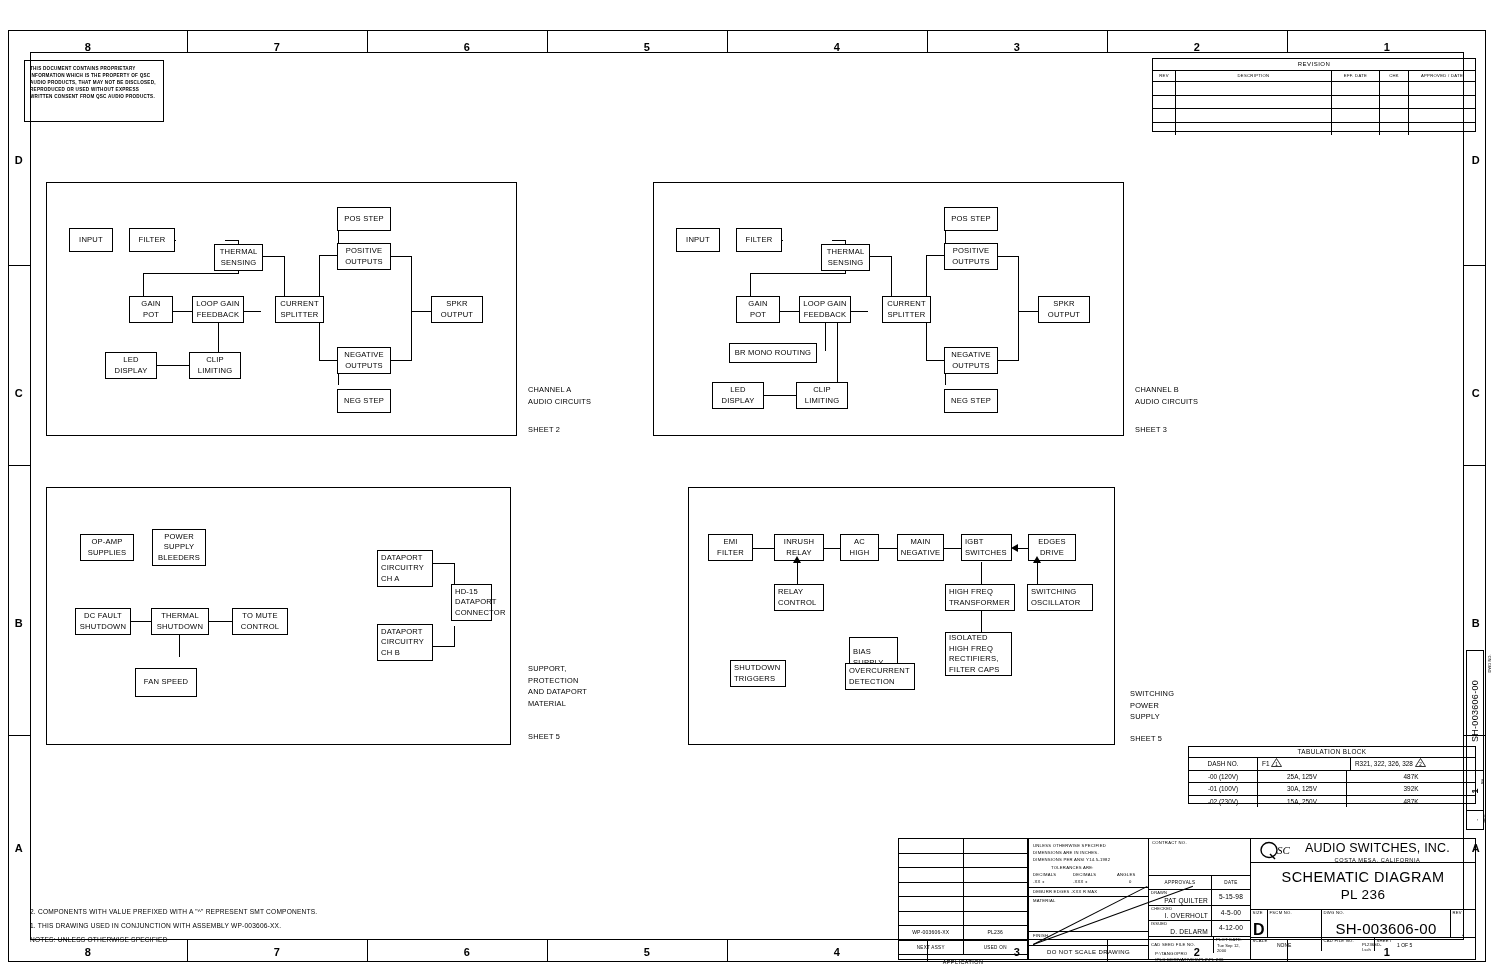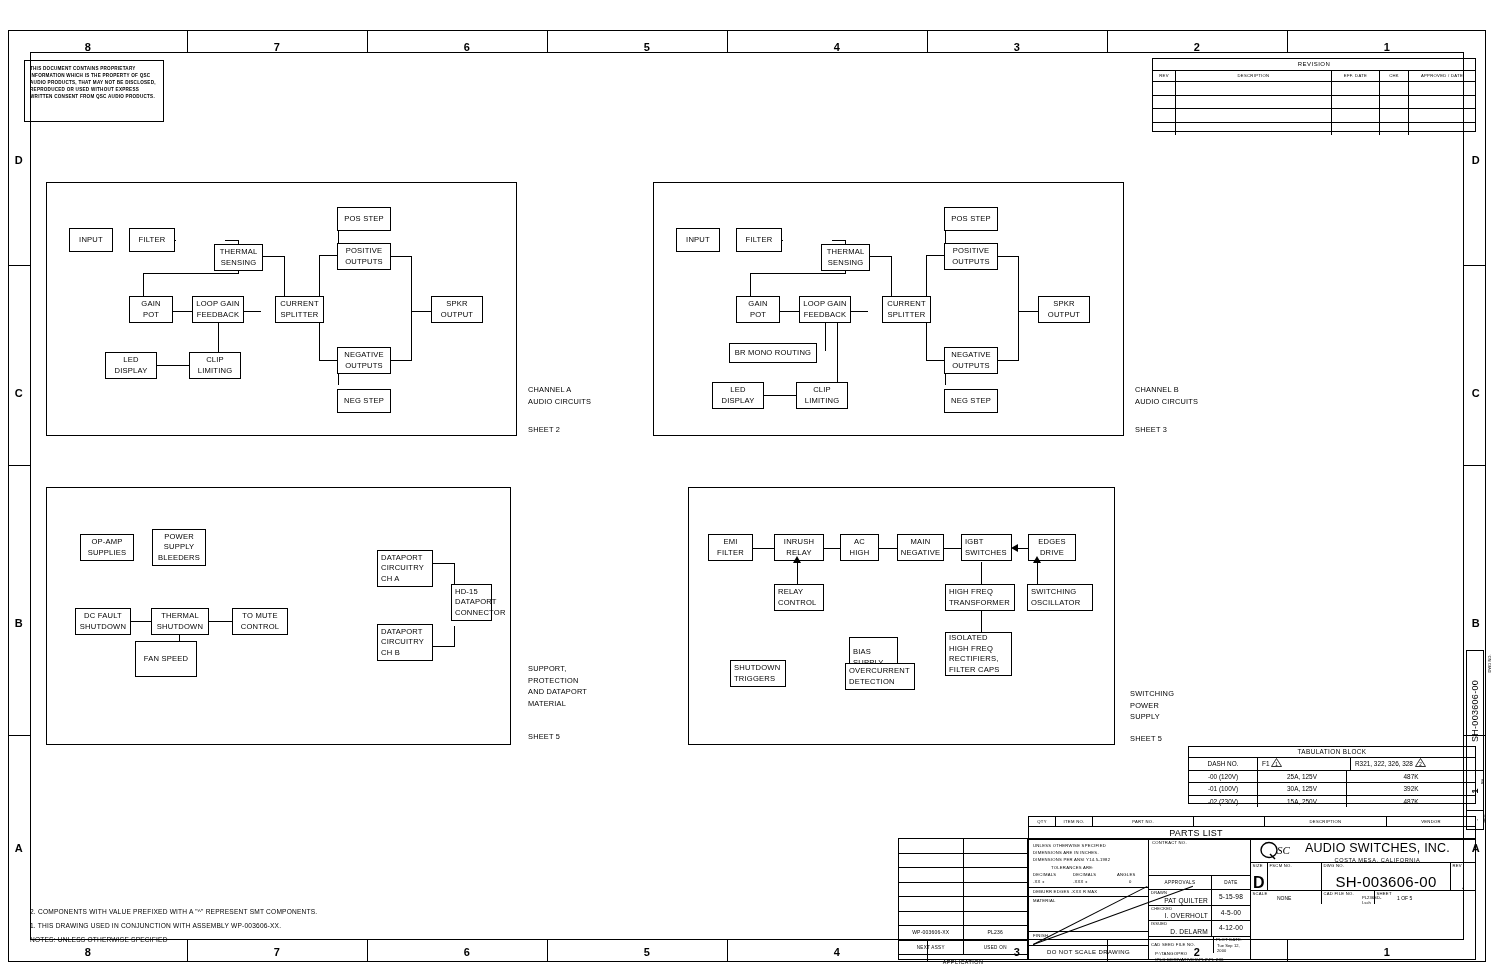--- a/index.html
+++ b/index.html
@@ -390,21 +390,21 @@
 CONNECTOR</div>
     <div class="bx la" style="left:330px;top:136px;width:56px;height:37px;white-space:pre-line;">DATAPORT
 CIRCUITRY
 CH B</div>
     <div class="bx" style="left:28px;top:120px;width:56px;height:27px;white-space:pre-line;">DC FAULT
 SHUTDOWN</div>
     <div class="bx" style="left:104px;top:120px;width:58px;height:27px;white-space:pre-line;">THERMAL
 SHUTDOWN</div>
     <div class="bx" style="left:185px;top:120px;width:56px;height:27px;white-space:pre-line;">TO MUTE
 CONTROL</div>
-    <div class="bx" style="left:88px;top:153px;width:62px;height:36px;text-align:center;">FAN SPEED</div>
+    <div class="bx" style="left:88px;top:180px;width:62px;height:29px;text-align:center;">FAN SPEED</div>
   </div>
   <div class="cap" style="left:528px;top:663px;">
     <span>SUPPORT,</span><br>
     <span>PROTECTION</span><br>
     <span>AND DATAPORT</span><br>
     <span>MATERIAL</span>
   </div>
   <div class="cap" style="left:528px;top:731px;">SHEET 5</div>
 
   <div class="panel" style="left:688px;top:487px;width:427px;height:258px;">
@@ -490,31 +490,20 @@
       <div class="t2">30A, 125V</div>
       <div class="t3">392K</div>
     </div>
     <div class="tab-r">
       <div class="t1">-02 (230V)</div>
       <div class="t2">15A, 250V</div>
       <div class="t3">487K</div>
     </div>
   </div>
 
-  <div class="parts">
-    <div class="parts-h">
-      <div class="p1">QTY</div>
-      <div class="p2">ITEM NO.</div>
-      <div class="p3">PART NO.</div>
-      <div class="p4"></div>
-      <div class="p5">DESCRIPTION</div>
-      <div class="p6">VENDOR</div>
-    </div>
-    <div class="parts-t">PARTS LIST</div>
-  </div>
 
   <div class="appl">
     <div class="appl-r">
         <div></div>
         <div></div>
       </div>
     <div class="appl-r">
         <div></div>
         <div></div>
       </div>
@@ -615,20 +604,24 @@
             <ellipse cx="10" cy="9" rx="8" ry="7.5" fill="none" stroke="#000" stroke-width="1.4"></ellipse>
             <path d="M11 13 L16 18" stroke="#000" stroke-width="1.4" fill="none"></path>
             <text x="18" y="13" font-size="11" font-style="italic" font-family="Liberation Serif">SC</text>
           </svg>
         </span>
         <span>
           <span class="co-name">AUDIO SWITCHES, INC.</span>
           <span class="co-city" style="display:block;">COSTA MESA, CALIFORNIA</span>
         </span>
       </div>
+      <div class="title-row">
+        <div class="t-main">SCHEMATIC DIAGRAM</div>
+        <div class="t-sub">PL 236</div>
+      </div>
       <div class="dno-row">
         <div class="w-size">
           <span class="mk">SIZE</span>
           <span class="size-v">D</span>
         </div>
         <div class="w-fscm">
           <span class="mk">FSCM NO.</span>
         </div>
         <div class="w-dwg">
           <span class="mk">DWG NO.</span>

